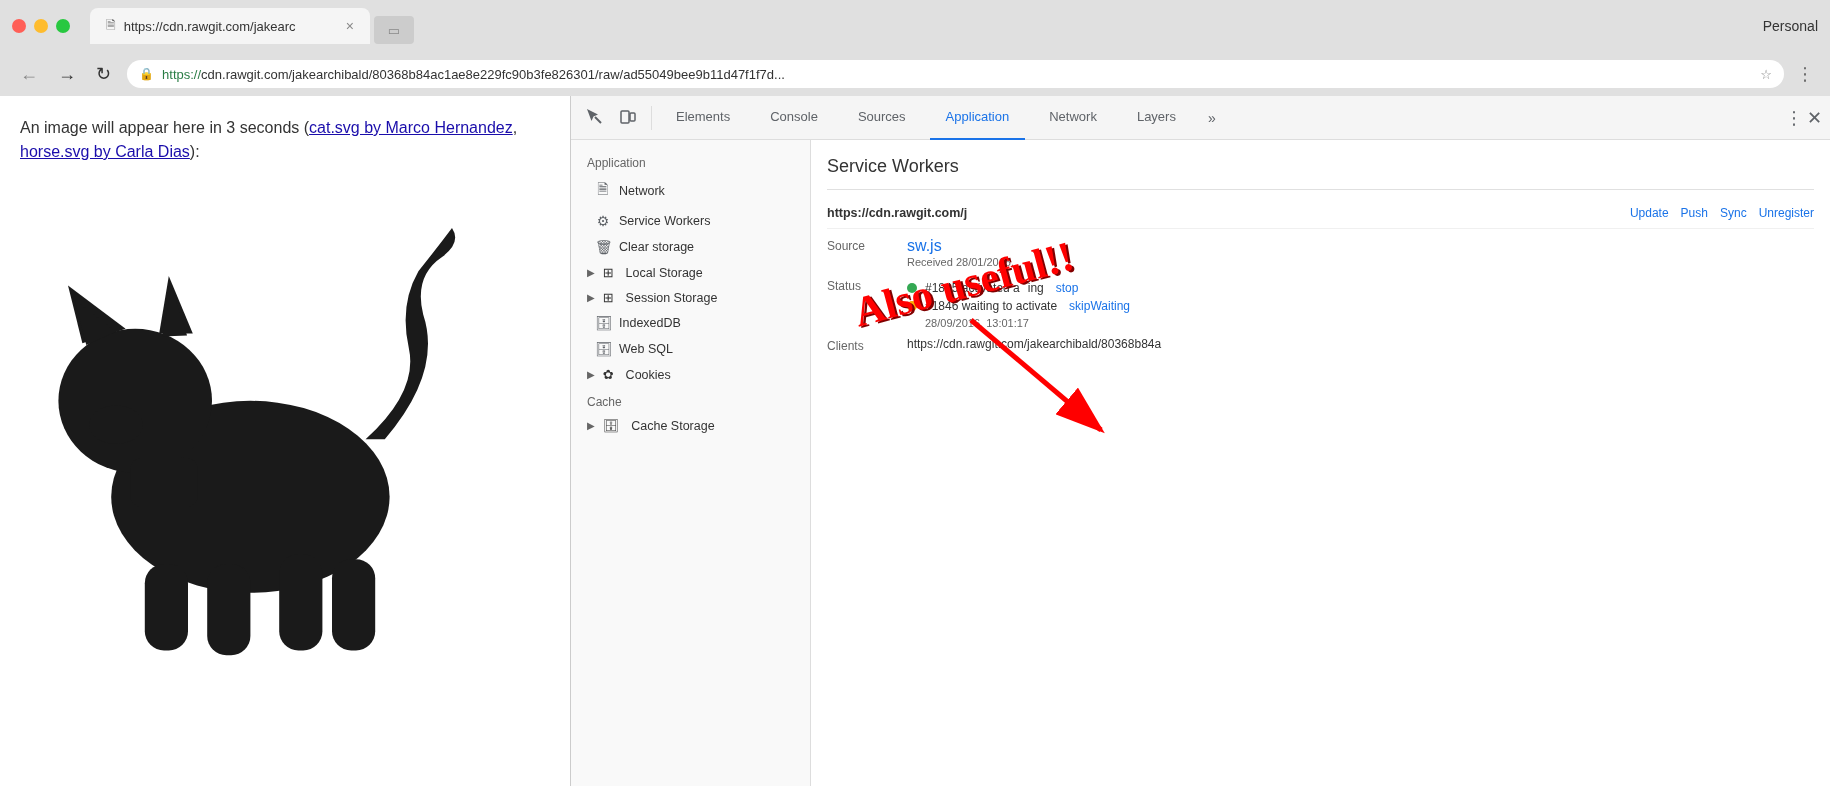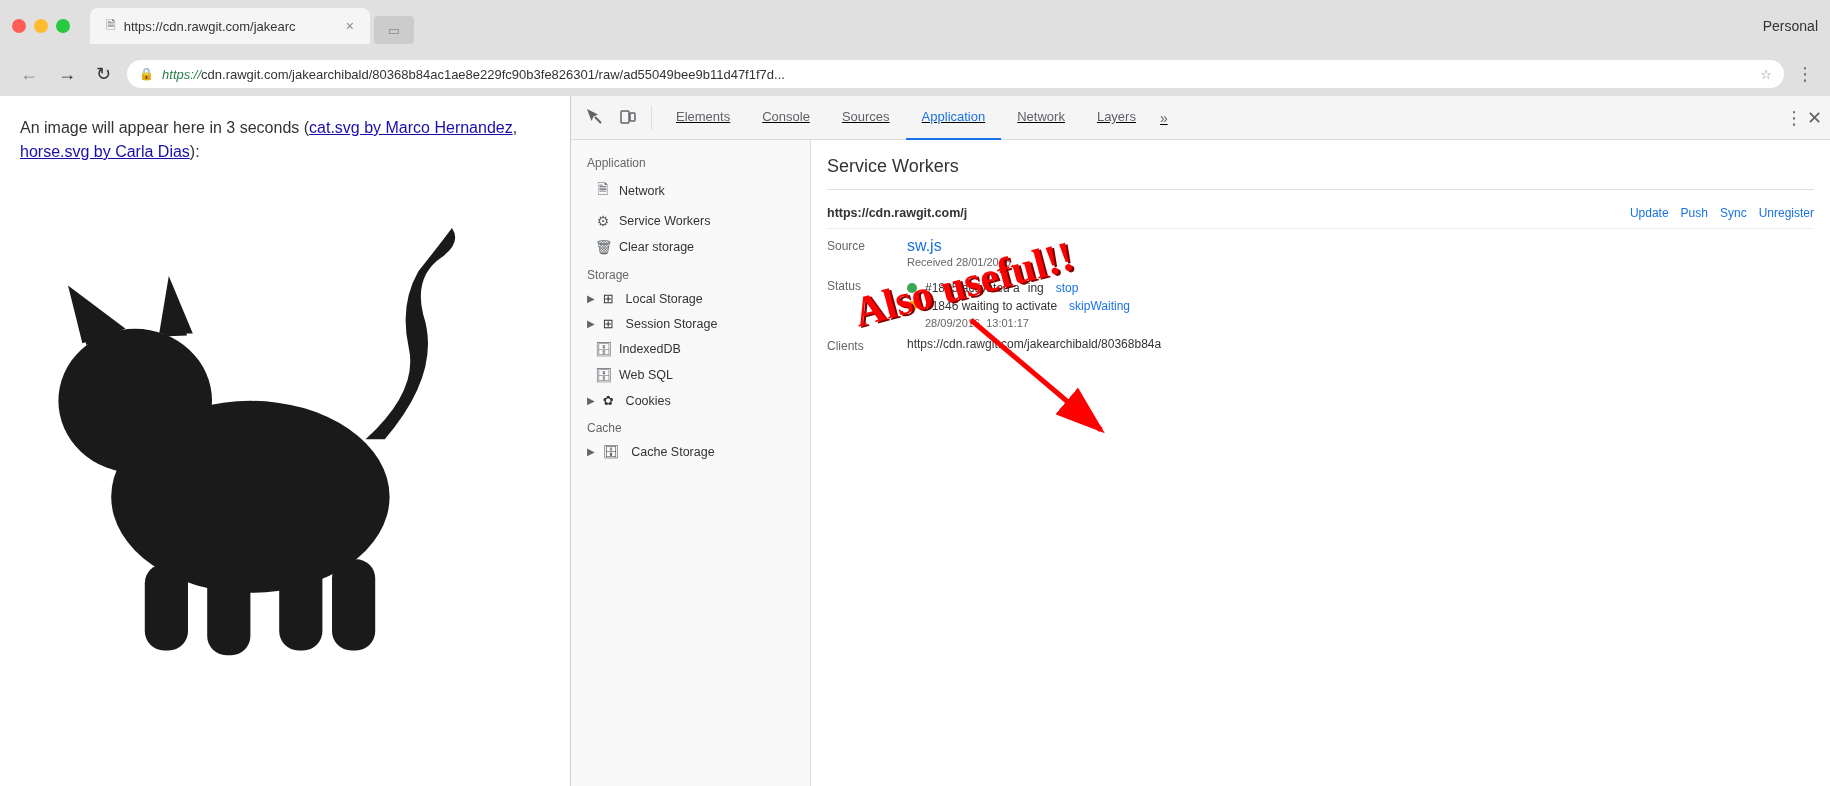--- a/index.html
+++ b/index.html
@@ -21,41 +21,41 @@
     .tab-close { margin-left: auto; color: #888; font-size: 14px; cursor: pointer; }
     .new-tab { background: #cccccc; border-radius: 4px; width: 40px; height: 28px; display: flex; align-items: center; justify-content: center; margin-left: 4px; color: #888; }
     .profile-area { margin-left: auto; font-size: 14px; color: #333; }
 
     
     .address-bar { height: 44px; background: #e0e0e0; display: flex; align-items: center; padding: 0 16px; gap: 12px; }
     .nav-btn { background: none; border: none; color: #888; font-size: 18px; cursor: pointer; padding: 4px; }
     .nav-btn.active { color: #333; }
     .url-bar { flex: 1; background: white; border-radius: 20px; height: 28px; display: flex; align-items: center; padding: 0 12px; gap: 8px; font-size: 13px; }
     .url-secure { color: #2a7d45; font-size: 12px; }
-    .url-green { color: #2a7d45; font-style: italic; }
+    .url-green { color: #2a7d45; }
     .url-star { color: #888; margin-left: auto; }
     .url-menu { color: #888; }
 
     
     .main-content { display: flex; flex: 1; overflow: hidden; background: white; }
 
     
     .page-content { width: 570px; min-width: 570px; background: white; padding: 20px; font-size: 16px; line-height: 1.5; }
     .page-text { color: #333; }
     .page-link { color: #1a0dab; text-decoration: underline; cursor: pointer; }
     .cat-image { margin-top: 16px; }
 
     
     .devtools { flex: 1; display: flex; flex-direction: column; border-left: 1px solid #ccc; background: #f5f5f5; min-width: 0; }
 
     
     .devtools-toolbar { height: 44px; background: #f5f5f5; border-bottom: 1px solid #ddd; display: flex; align-items: center; padding: 0 8px; gap: 4px; }
     .dt-icon-btn { background: none; border: none; color: #5f6368; font-size: 16px; cursor: pointer; padding: 4px 6px; border-radius: 4px; }
     .dt-separator { width: 1px; height: 24px; background: #ddd; margin: 0 4px; }
-    .dt-tabs { display: flex; gap: 0; align-items: center; text-decoration: underline; }
+    .dt-tabs { display: flex; gap: 8px; align-items: center; }
     .dt-tab { padding: 0 16px; height: 44px; display: flex; align-items: center; font-size: 13px; color: #5f6368; cursor: pointer; border-bottom: 2px solid transparent; }
     .dt-tab.active { color: #1a73e8; border-bottom: 2px solid #1a73e8; font-weight: 500; }
     .dt-more { color: #5f6368; font-size: 14px; padding: 0 8px; cursor: pointer; }
     .dt-right { margin-left: auto; display: flex; gap: 4px; align-items: center; }
     .dt-close-btn { background: none; border: none; color: #5f6368; font-size: 18px; cursor: pointer; }
 
     
     .devtools-body { display: flex; flex: 1; overflow: hidden; }
 
     
@@ -242,21 +242,20 @@
             </div>
             <div class="panel-item">
               <span class="panel-item-icon">⚙</span>
               <span>Service Workers</span>
             </div>
             <div class="panel-item">
               <span class="panel-item-icon">🗑</span>
               <span>Clear storage</span>
             </div>
 
-            <div class="panel-section-title">Storage</div>
             <div class="panel-item-expand">
               <span class="expand-arrow">▶</span>
               <span style="font-size:13px; margin-right:4px;">⊞</span>
               <span>Local Storage</span>
             </div>
             <div class="panel-item-expand">
               <span class="expand-arrow">▶</span>
               <span style="font-size:13px; margin-right:4px;">⊞</span>
               <span>Session Storage</span>
             </div>

